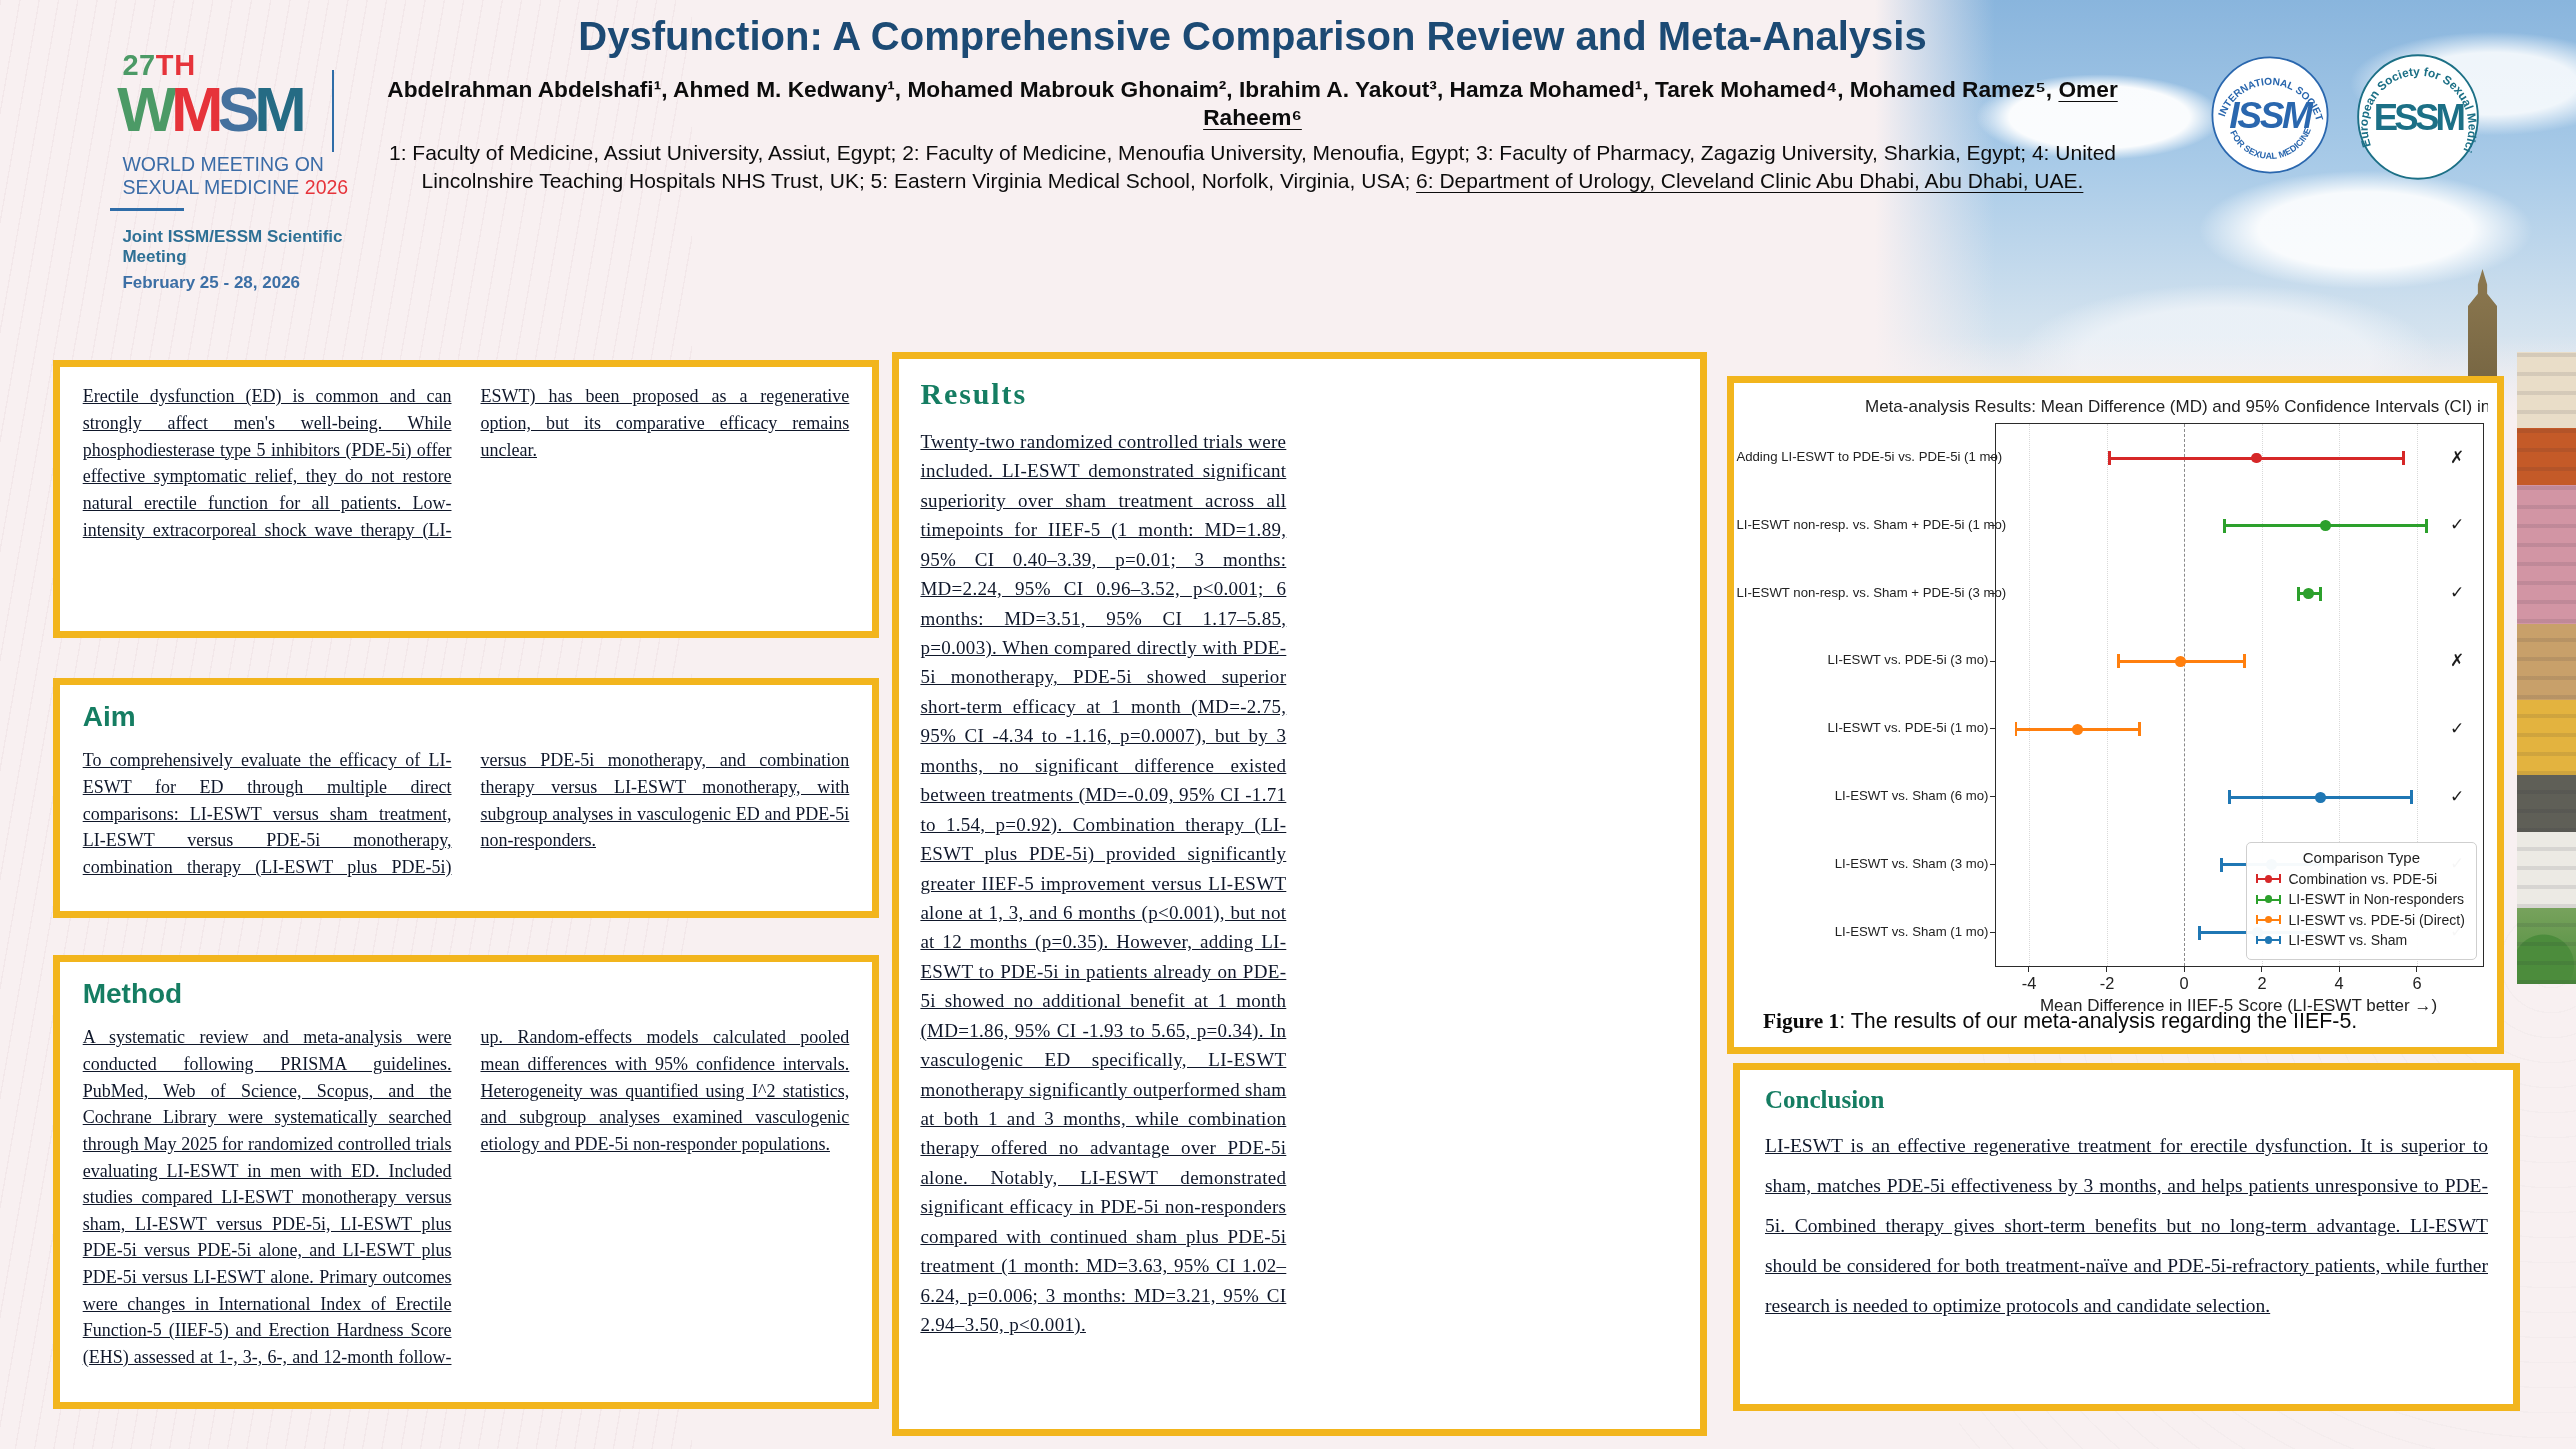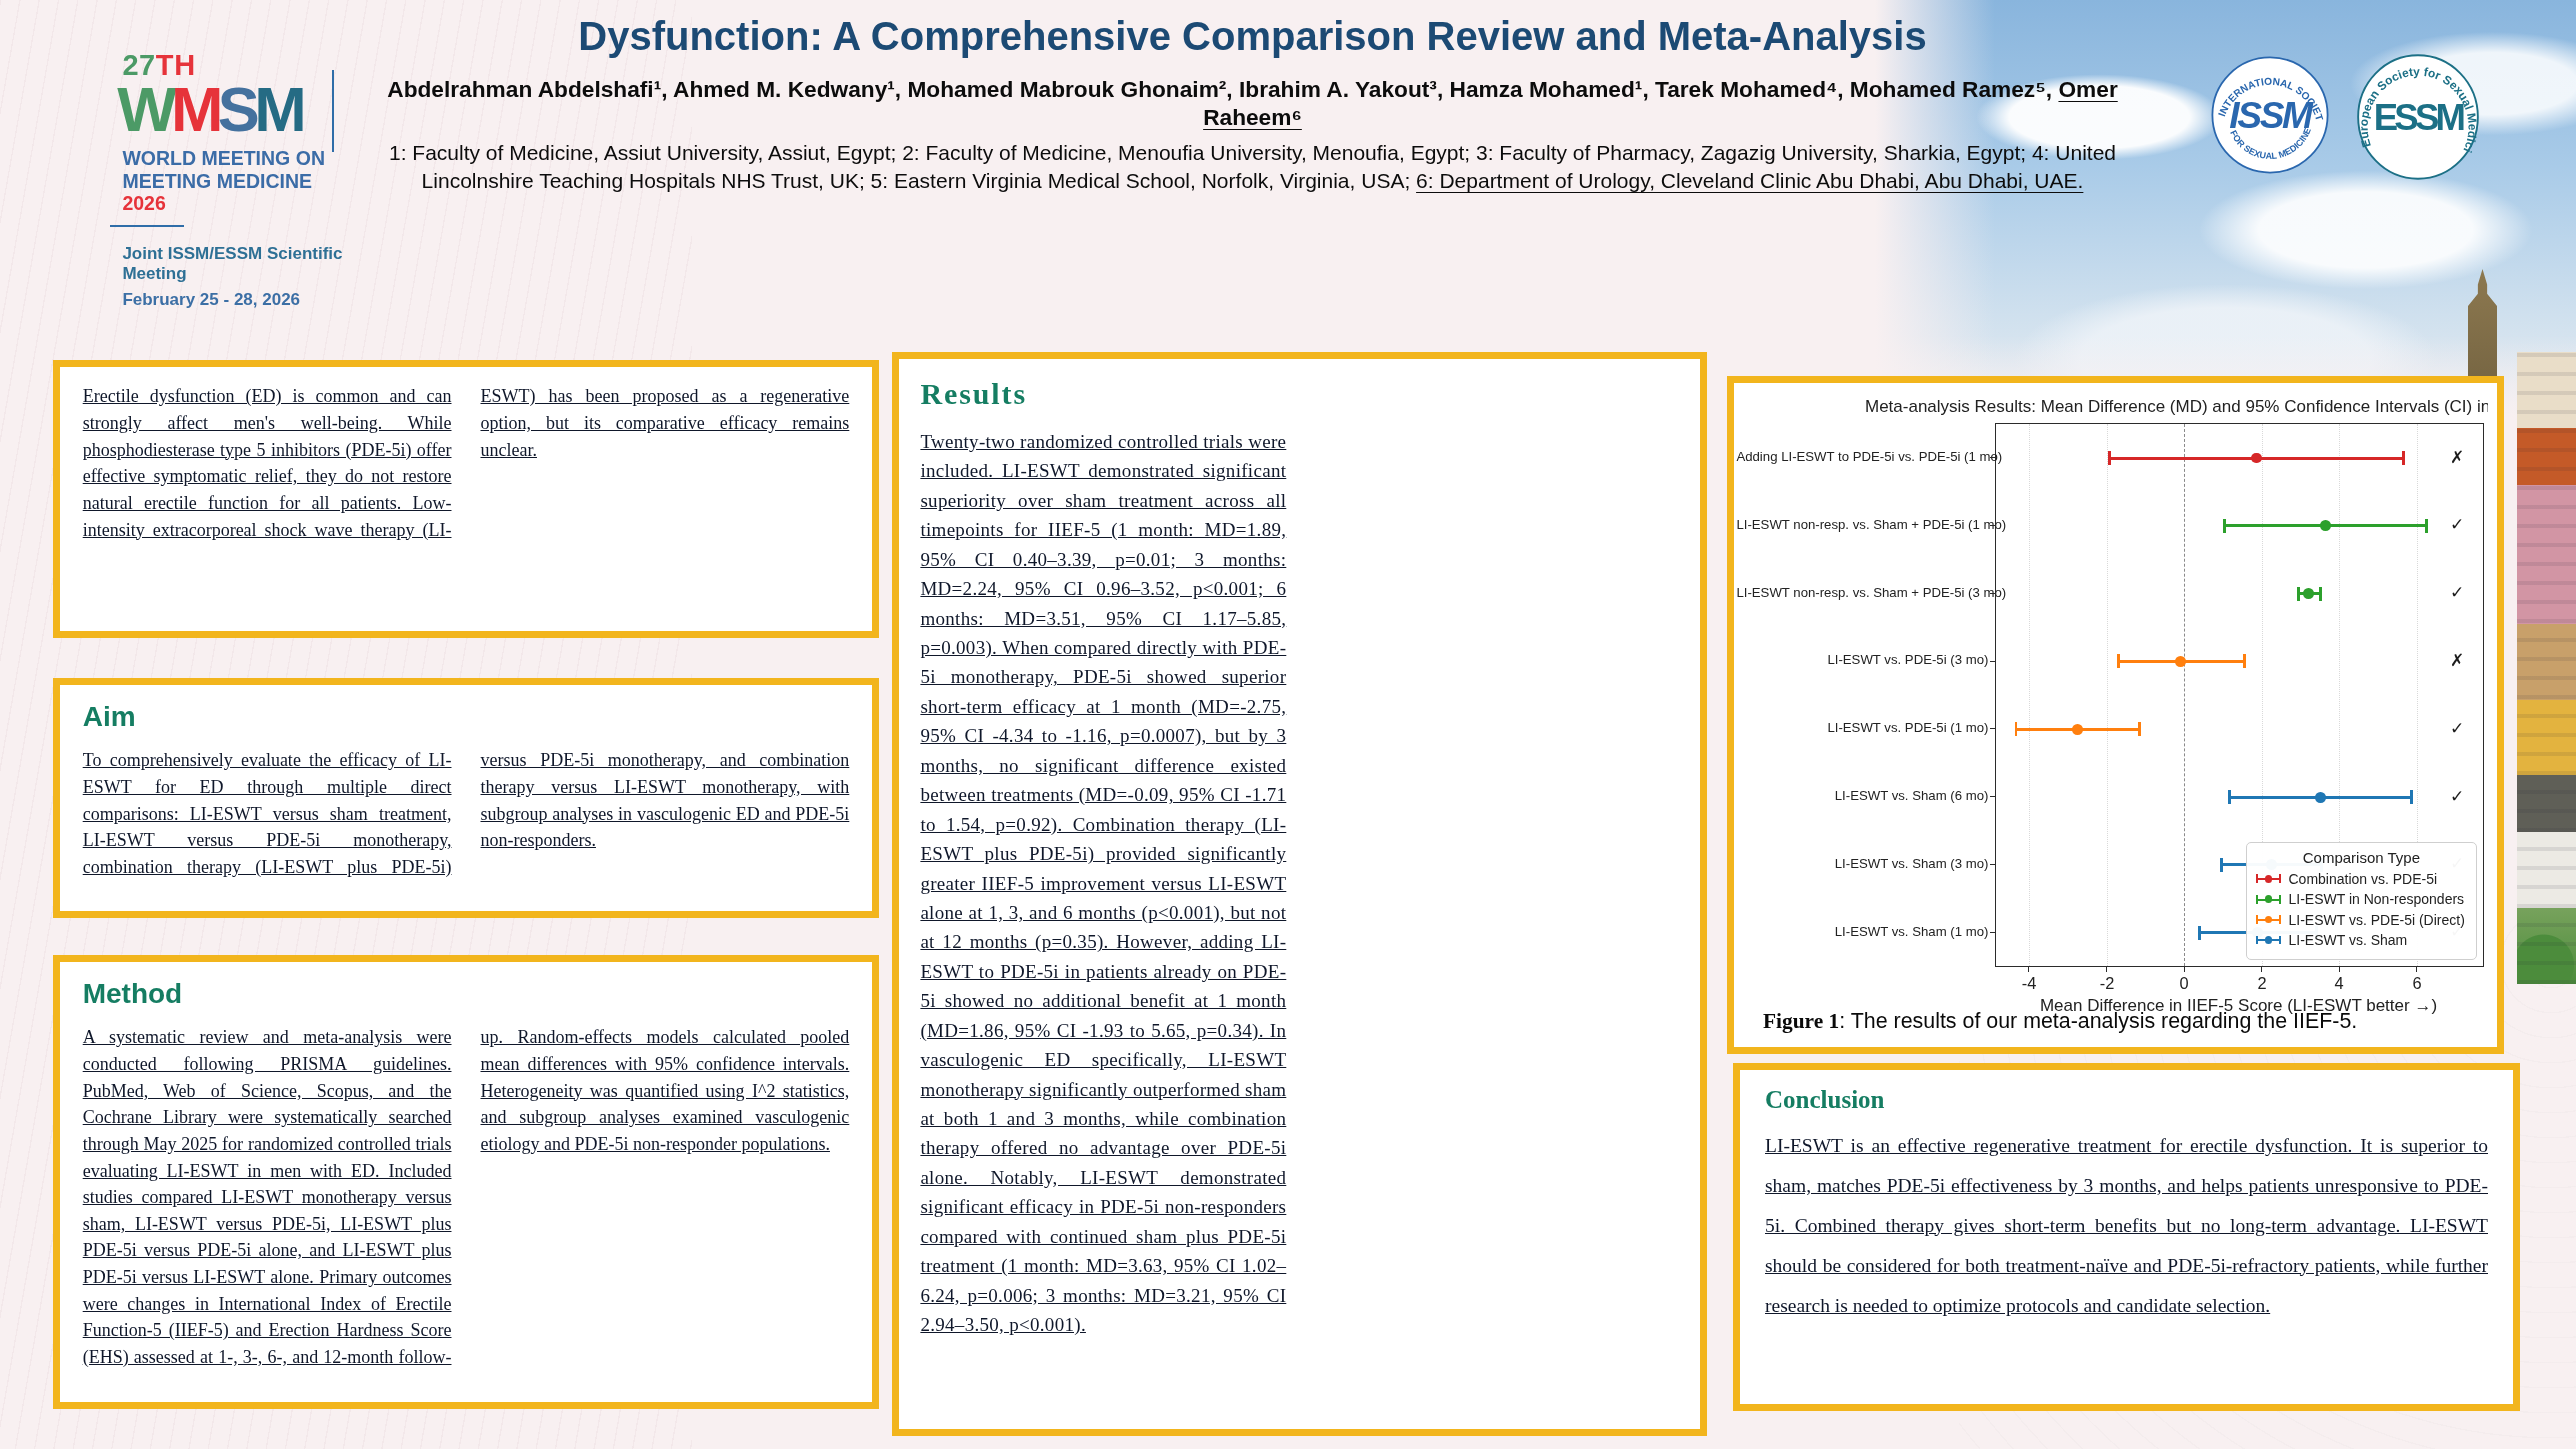--- a/index.html
+++ b/index.html
@@ -34,21 +34,21 @@
         #e3b33f 55%, #e3b33f 67%,
         #5f5f57 67%, #5f5f57 76%,
         #eceae4 76%, #eceae4 88%,
         #77a25c 88%, #4c8c3c 100%);}
 
   
   .org-logo{position:absolute;left:106px;top:49px;width:252px;z-index:6;}
   .logo-27th{font-size:29px;font-weight:bold;margin-left:16.4px;letter-spacing:0.6px;}
   .c-green{color:#4c9a66;} .c-red{color:#e6333a;} .c-steel{color:#44719e;} .c-teal{color:#256b84;}
   .logo-wmsm{font-size:63px;font-weight:bold;letter-spacing:-5.7px;line-height:.88;margin-left:11.3px;}
-  .logo-sub{font-size:19.5px;font-weight:bold;color:#3b6ca7;margin-left:16.4px;line-height:1.15;margin-top:10px;}
+  .logo-sub{font-size:19.5px;font-weight:normal;color:#3b6ca7;margin-left:16.4px;line-height:1.15;margin-top:16px;}
   .logo-rule{width:74px;height:2.5px;background:#2f6da8;margin:10px 0 0 3.8px;}
   .logo-meeting{font-size:17px;font-weight:bold;color:#2e7095;margin:16.4px 0 0 16.4px;}
   .logo-dates{font-size:17px;font-weight:bold;color:#3c6fa5;margin:6.3px 0 0 16.4px;}
   .logo-vrule{position:absolute;left:332px;top:70px;width:1.9px;height:82px;background:#2f6da8;z-index:6;}
 
   .title-block{position:absolute;left:378px;top:11.3px;width:1749px;text-align:center;z-index:6;}
   .main-title{font-size:40px;font-weight:bold;color:#1c4a74;line-height:1.28;}
   .authors{margin-top:12.6px;font-size:22.7px;font-weight:bold;color:#0c0c0c;line-height:1.25;}
   .authors .u, .affils .u{text-decoration:underline;text-decoration-thickness:1.3px;text-underline-offset:3.8px;}
   .affils{margin-top:7.6px;font-size:21px;color:#0c0c0c;line-height:1.32;}
@@ -122,21 +122,21 @@
 
   <div class="bg-lines-left"></div>
   <div class="bg-arcs-right"></div>
   <div class="sky"></div>
   <div class="tower"></div>
   <div class="city-strip"></div>
 
   <div class="org-logo">
     <div class="logo-27th"><span class="c-green">27</span><span class="c-red">TH</span></div>
     <div class="logo-wmsm"><span class="c-green">W</span><span class="c-red">M</span><span class="c-steel">S</span><span class="c-teal">M</span></div>
-    <div class="logo-sub"><span>WORLD MEETING ON</span><br><span>MEETING MEDICINE </span><span class="c-red">2026</span></div>
+    <div class="logo-sub"><span>WORLD MEETING ON</span><br><span>SEXUAL MEDICINE </span><span class="c-red">2026</span></div>
     <div class="logo-rule"></div>
     <div class="logo-meeting">Joint ISSM/ESSM Scientific Meeting</div>
     <div class="logo-dates">February 25 - 28, 2026</div>
   </div>
   <div class="logo-vrule"></div>
 
   <div class="title-block">
     <div class="main-title">
       <div>Dysfunction: A Comprehensive Comparison Review and Meta-Analysis</div>
     </div>

